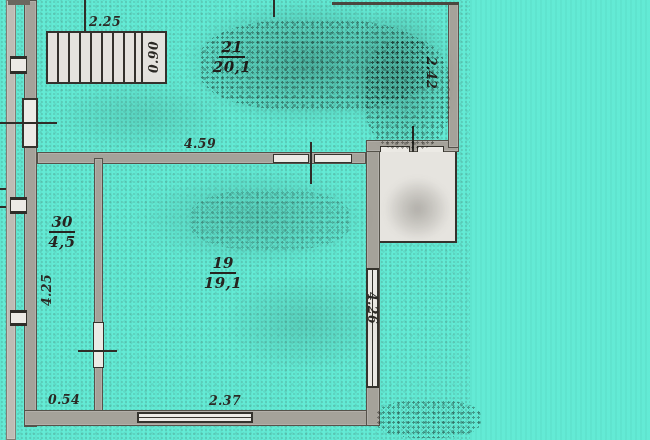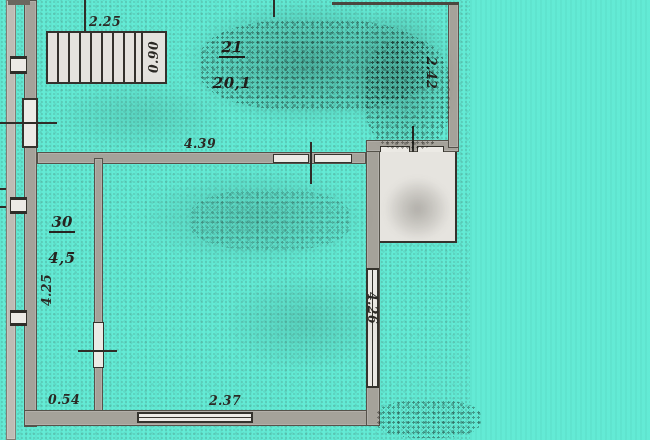--- a/index.html
+++ b/index.html
@@ -27,21 +27,21 @@
   .thinbox{position:absolute;background:#eceae5;border:1px solid #35332d;box-sizing:border-box;}
 
   .dim{position:absolute;font-style:italic;font-weight:700;font-size:12.5px;color:#2b2924;
        letter-spacing:.4px;text-align:center;line-height:14px;white-space:nowrap;}
   .rot-cw{transform:rotate(90deg);}
   .rot-ccw{transform:rotate(-90deg);}
 
   .room-label{position:absolute;text-align:center;color:#262420;font-style:italic;font-weight:700;
               font-size:15px;line-height:15px;}
   .room-label .num{display:inline-block;border-bottom:2px solid #262420;padding:0 3px 1px;}
-  .room-label .area{display:block;margin-top:18px;letter-spacing:.5px;}
+  .room-label .area{display:block;margin-top:2px;letter-spacing:.5px;}
 </style>
 </head>
 <body>
 
 <div id="sheet">
 
   <div class="streaks"></div>
   <div class="grain"></div>
 
   <div class="wall" style="left:6px;top:0;width:10px;height:440px;background:#bfbcb5;border-color:#807d74;"></div>
@@ -89,34 +89,38 @@
   <div class="line" style="left:412px;top:126px;width:2px;height:50px;"></div>
   <div style="position:absolute;left:380px;top:152px;width:77px;height:91px;background:#e6e4df;
               border-right:2px solid #35332d;border-bottom:2px solid #35332d;box-sizing:border-box;"></div>
 
   <div class="wall" style="left:448px;top:2px;width:11px;height:146px;"></div>
   <div class="line" style="left:332px;top:2px;width:127px;height:3px;background:#4a473f;"></div>
   <div class="line" style="left:273px;top:0;width:2px;height:17px;"></div>
 
   <div class="dim" style="left:75px;top:15px;width:60px;">2.25</div>
   <div class="dim rot-ccw" style="left:134px;top:50px;width:40px;">0.90</div>
-  <div class="dim" style="left:165px;top:137px;width:70px;">4.39</div>
+  <div class="dim" style="left:165px;top:137px;width:70px;">4.59</div>
   <div class="dim rot-cw" style="left:409px;top:66px;width:44px;">2.42</div>
   <div class="dim rot-ccw" style="left:25px;top:283px;width:44px;">4.25</div>
   <div class="dim" style="left:42px;top:393px;width:44px;">0.54</div>
   <div class="dim" style="left:190px;top:394px;width:70px;">2.37</div>
   <div class="dim rot-cw" style="left:351px;top:301px;width:42px;">4.26</div>
 
   <div class="room-label" style="left:200px;top:40px;width:64px;">
     <span class="num">21</span>
     <span class="area">20,1</span>
   </div>
   <div class="room-label" style="left:40px;top:215px;width:44px;">
     <span class="num">30</span>
     <span class="area">4,5</span>
+  </div>
+  <div class="room-label" style="left:196px;top:256px;width:54px;">
+    <span class="num">19</span>
+    <span class="area">19,1</span>
   </div>
 
   <div class="blob soft" style="left:185px;top:0px;width:250px;height:125px;"></div>
   <div class="blob speck" style="left:200px;top:20px;width:230px;height:90px;"></div>
   <div class="blob soft" style="left:350px;top:5px;width:105px;height:145px;opacity:.9;"></div>
   <div class="blob speck" style="left:365px;top:40px;width:85px;height:110px;"></div>
   <div class="blob soft" style="left:385px;top:178px;width:65px;height:62px;"></div>
   <div class="blob soft" style="left:140px;top:170px;width:230px;height:95px;opacity:.55;"></div>
   <div class="blob speck" style="left:190px;top:190px;width:160px;height:60px;opacity:.45;"></div>
   <div class="blob soft" style="left:225px;top:275px;width:160px;height:95px;opacity:.45;"></div>

